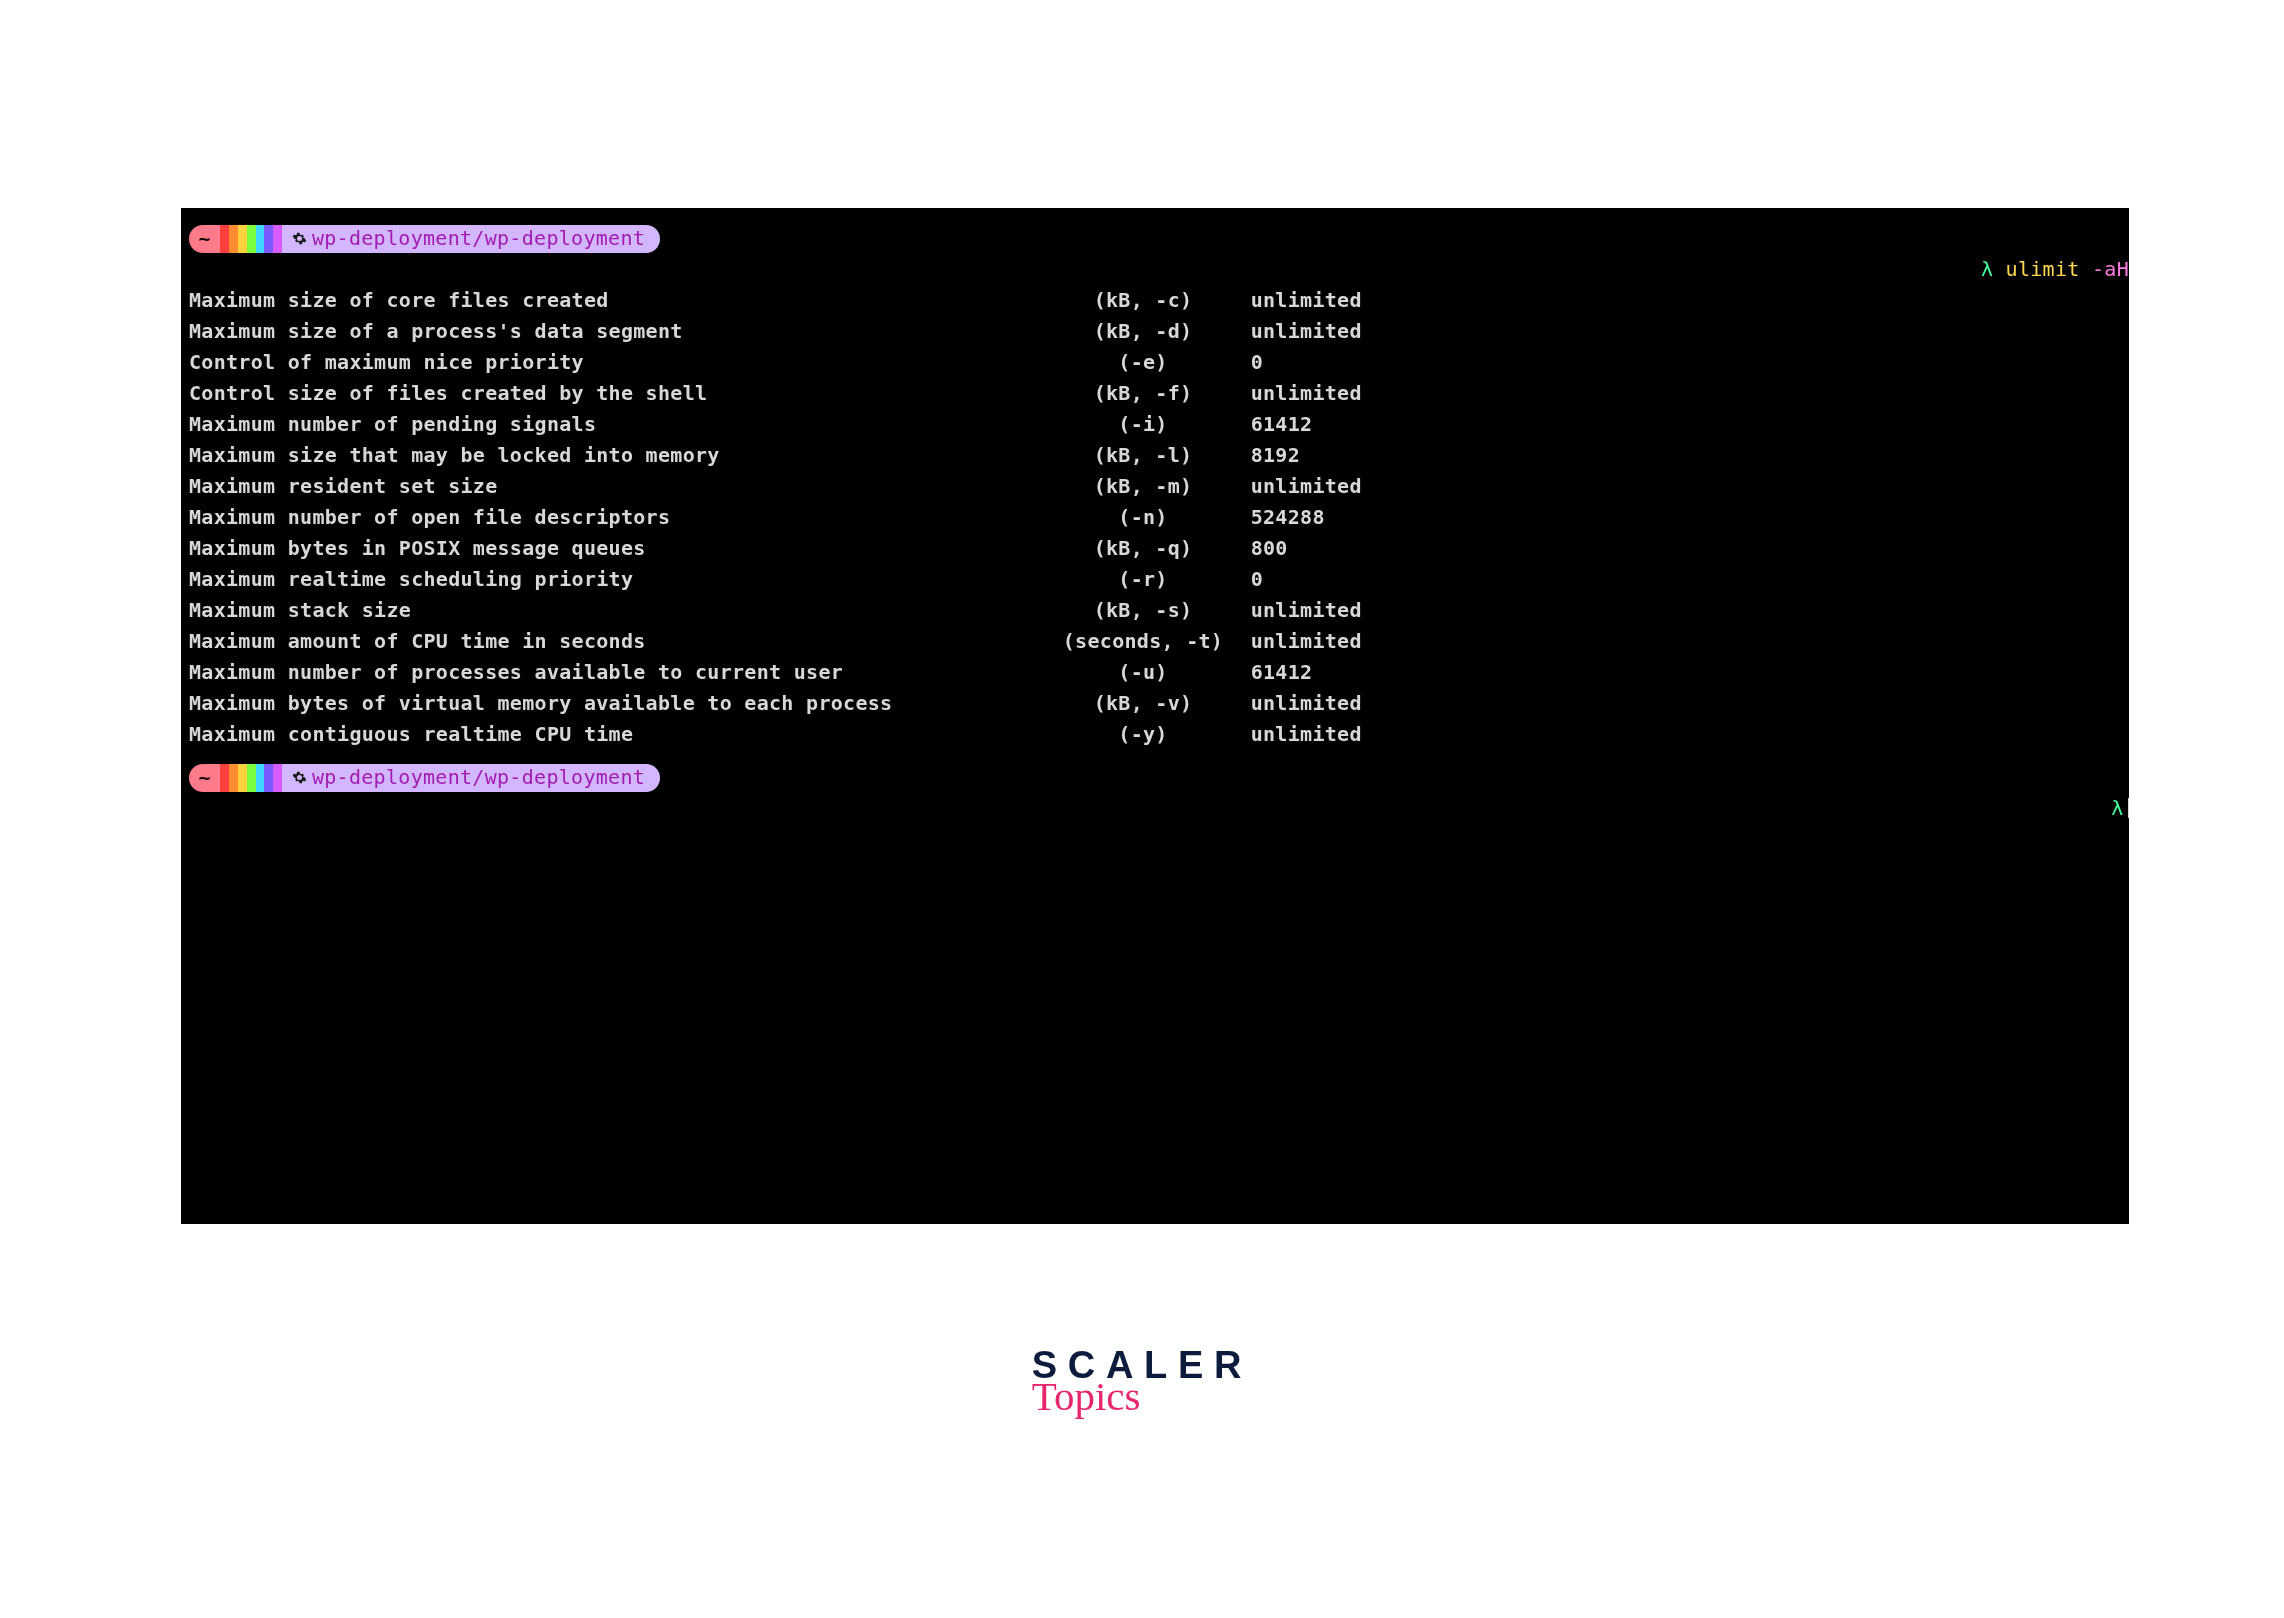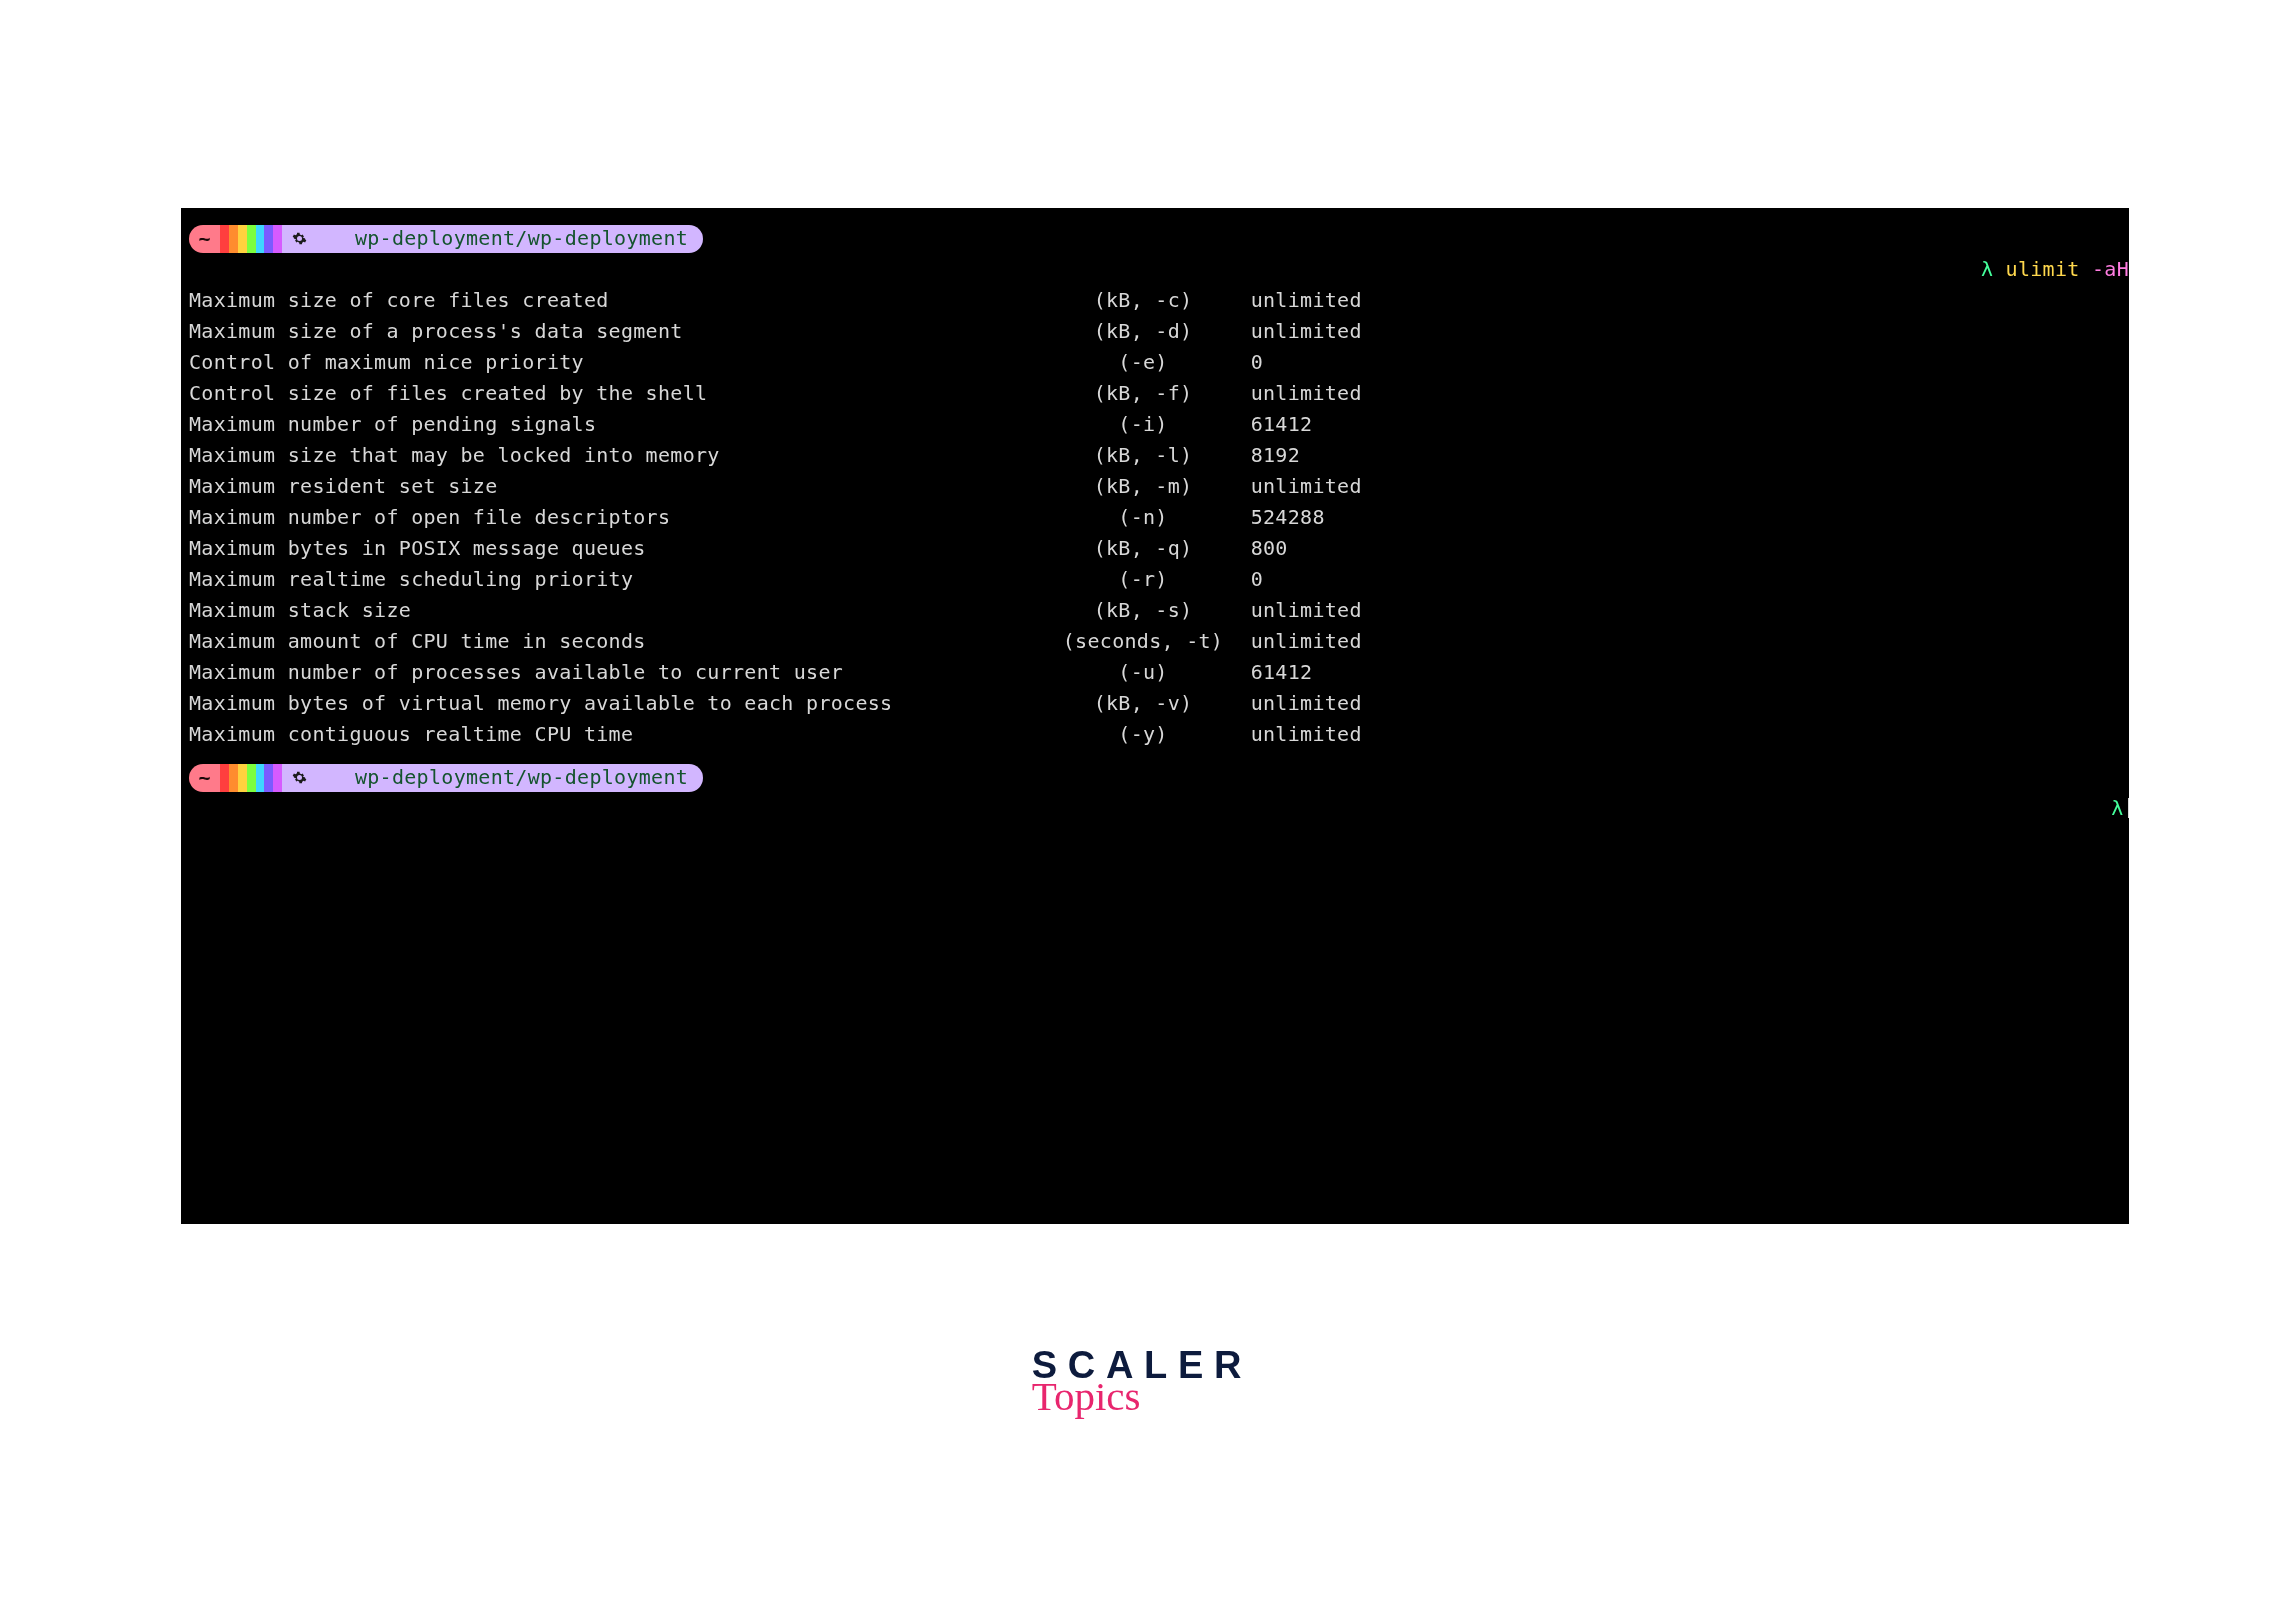--- a/index.html
+++ b/index.html
@@ -55,23 +55,22 @@
   }
   .pill .stripes {
     display: flex;
     width: 62px;
   }
   .pill .stripes > div {
     flex: 1;
   }
   .pill .seg.path {
     background: #d2b6ff;
-    color: #14532d;
+    color: #a21caf;
     padding-right: 15px;
-    gap: 43px;
   }
   .gear {
     width: 15px;
     height: 15px;
     margin-right: 5.4px;
   }
 
   .promptline {
     white-space: pre;
     text-align: right;
@@ -87,20 +86,21 @@
     vertical-align: -2.7px;
     margin-left: 4px;
   }
 
   .out {
     padding-left: 8px;
   }
   .row {
     display: flex;
     white-space: pre;
+    font-weight: bold;
   }
   .row .desc { width: 853px; }
   .row .flag { width: 202px; text-align: center; padding-right: 6.7px; }
   .row .val  { }
 
   .gap { height: 12px; }
 
   
   .logo {
     position: absolute;

